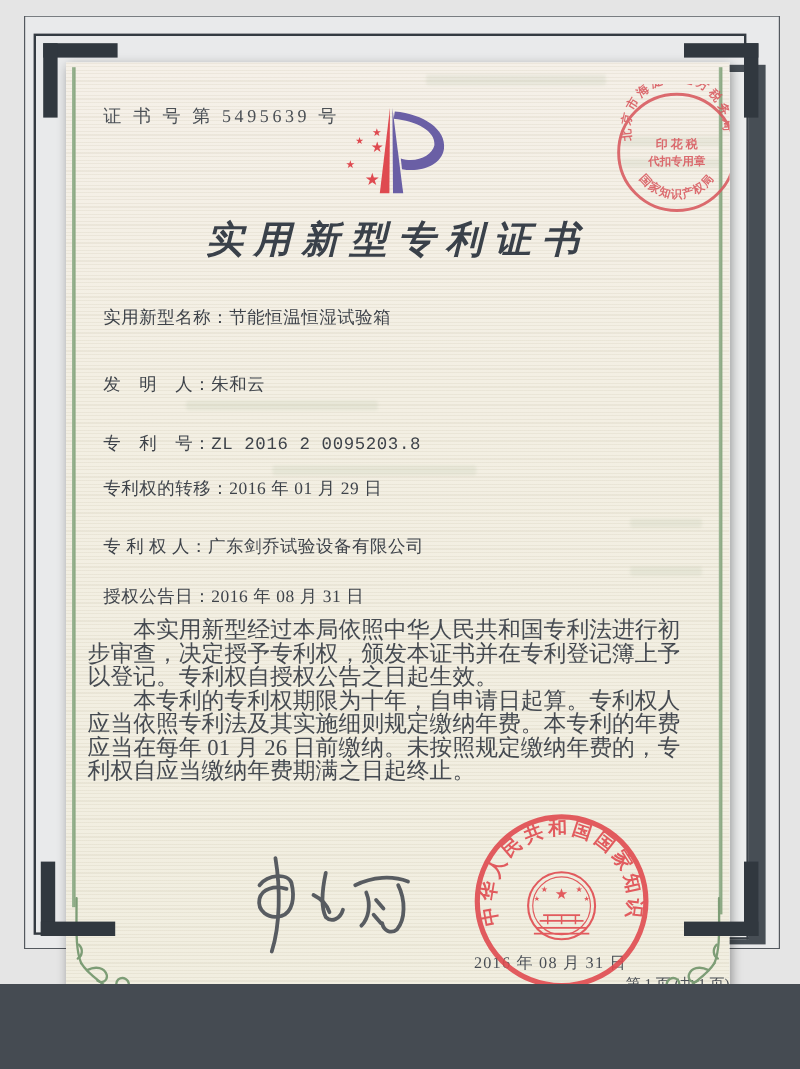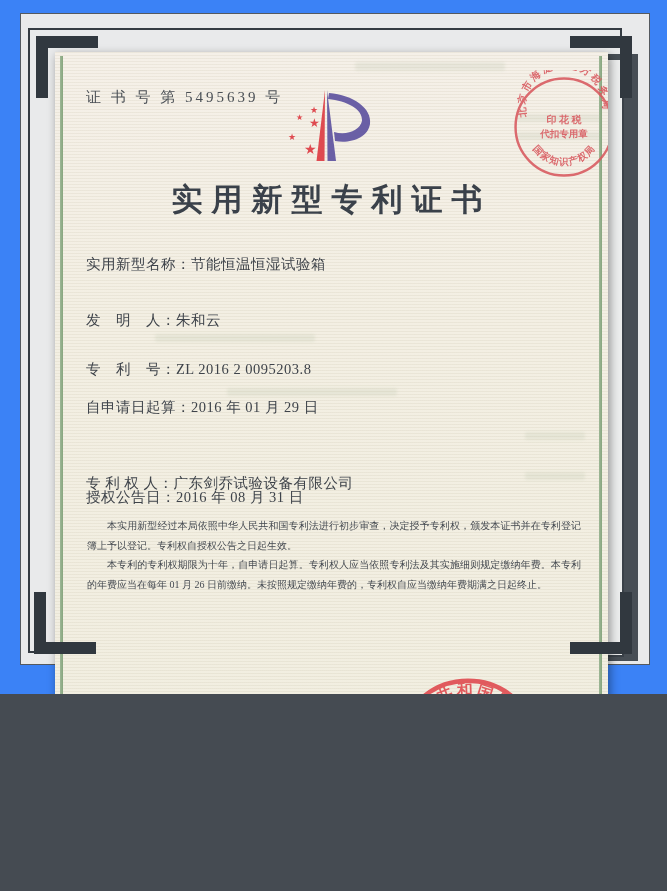--- a/index.html
+++ b/index.html
@@ -1,16 +1,16 @@
 <!DOCTYPE html>
 <html><head>
 <meta charset="utf-8">
 <style>
   html,body{margin:0;padding:0;background:#454b52;}
-  .stage{position:relative;width:667px;height:694px;background:#3b82f6;overflow:hidden;
+  .stage{position:relative;width:667px;height:820px;background:#e5e5e5;overflow:hidden;
          font-family:"Liberation Serif","DejaVu Serif",serif;}
   
   .mat{position:absolute;left:20px;top:13px;right:17px;bottom:29px;background:#e9eaeb;
        box-shadow:0 0 0 1px #54595f inset;}
   .outline-rect{position:absolute;left:28px;top:28px;right:45px;bottom:41px;
        border:2px solid #343b42;}
   .backing{position:absolute;left:60px;top:54px;right:29px;bottom:33px;background:#474e55;}
   .sheet{position:absolute;left:66px;top:60px;right:43px;bottom:37px;background:#eceded;
        border-right:2px solid #3a4148;border-bottom:2px solid #3a4148;}
   .bracket{position:absolute;width:50px;height:50px;border-top:12px solid #31383f;
@@ -29,24 +29,24 @@
   .green-line.left{left:5px;height:700px;}
   .green-line.right{right:6px;height:706px;}
   .flourish{position:absolute;z-index:3;}
   .flourish.br{right:3px;bottom:6px;}
   .flourish.bl{left:3px;bottom:6px;transform:scaleX(-1);}
   
   .cert-no{position:absolute;left:31px;top:36px;font-size:15px;letter-spacing:3px;color:#4b5056;}
   .logo{position:absolute;left:228px;top:33px;}
   .tax-stamp{position:absolute;left:452px;top:18px;opacity:.88;}
   .title{position:absolute;left:0;top:127px;width:100%;text-align:center;font-size:31px;
-       font-weight:bold;letter-spacing:9px;color:#3a414a;}
+       font-weight:bold;letter-spacing:9px;color:#3a414a;font-style:italic;}
   .field{position:absolute;left:31px;font-size:14.5px;letter-spacing:.5px;color:#3e434a;white-space:nowrap;}
-  .f0{top:203px;} .f1{top:259px;} .f2{top:308px;} .f3{top:346px;} .f4{top:394px;margin-top:28px;} .f5{top:436px;text-align:right;}
-  .paras{position:absolute;left:32px;top:464px;width:494px;font-size:10px;line-height:19.5px;
+  .f0{top:203px;} .f1{top:259px;} .f2{top:308px;font-family:Liberation Mono, monospace;} .f3{top:346px;} .f4{top:394px;} .f5{top:436px;text-align:right;}
+  .paras{position:absolute;left:18px;top:464px;width:494px;font-size:19px;line-height:19.5px;
        text-align:justify;color:#454a51;}
   .paras p{margin:0;text-indent:2em;}
   .signer{position:absolute;left:44px;top:678px;font-size:15px;letter-spacing:3px;color:#474c53;
        font-family:"Liberation Sans","DejaVu Sans",sans-serif;line-height:27px;}
   .signature{position:absolute;left:140px;top:655px;}
   .seal{position:absolute;left:336px;top:622px;z-index:5;opacity:.9;}
   .seal-date{position:absolute;left:340px;top:742px;font-size:13.5px;letter-spacing:1px;
        color:#4a4f56;z-index:4;}
   .footer{position:absolute;left:0;top:760px;width:100%;text-align:right;font-size:12.5px;
        color:#4b5056;}
@@ -117,21 +117,21 @@
     <div class="field f1">
       <span>发　明　人：</span><span>朱和云</span>
     </div>
     <div class="field f0">
       <span>实用新型名称：</span><span>节能恒温恒湿试验箱</span>
     </div>
     <div class="field f2">
       <span>专　利　号：</span><span>ZL 2016 2 0095203.8</span>
     </div>
     <div class="field f3">
-      <span>自申请日起算：</span><span>2016 年 01 月 29 日</span>
+      <span>专利权的转移：</span><span>2016 年 01 月 29 日</span>
     </div>
     <div class="field f4">
       <span>专 利 权 人：</span><span>广东剑乔试验设备有限公司</span>
     </div>
     <div class="field f5">
       <span>授权公告日：</span><span>2016 年 08 月 31 日</span>
     </div>
 
     <div class="paras">
       <p>本实用新型经过本局依照中华人民共和国专利法进行初步审查，决定授予专利权，颁发本证书并在专利登记簿上予以登记。专利权自授权公告之日起生效。</p>

